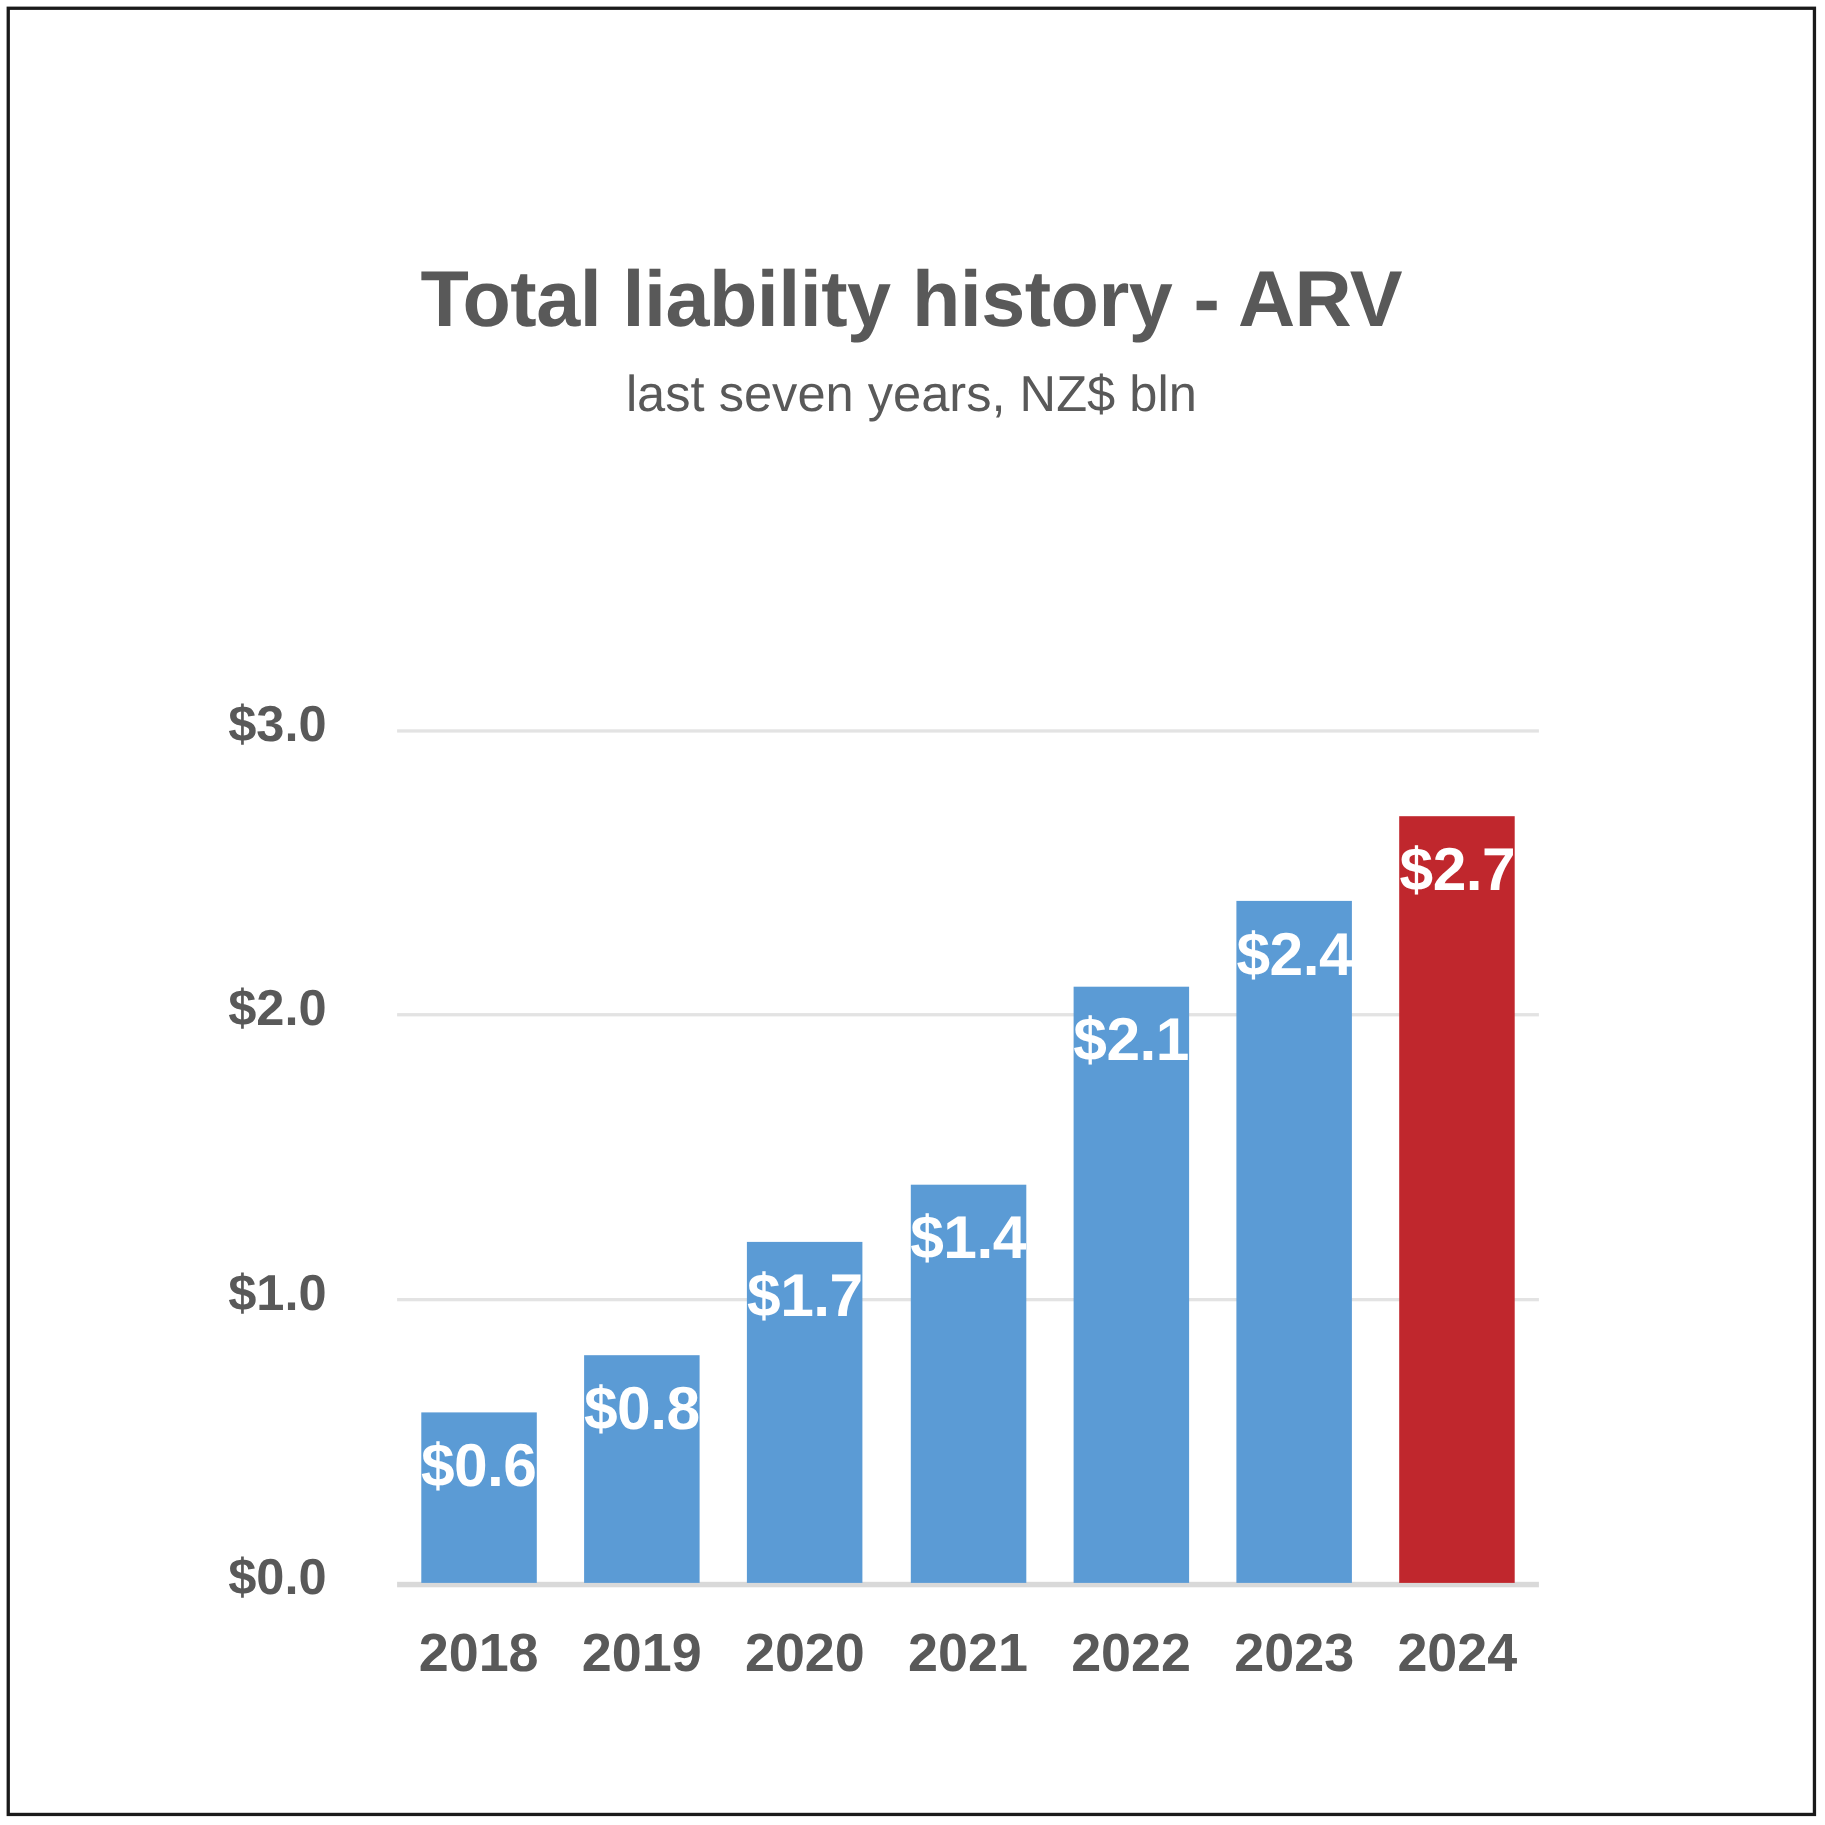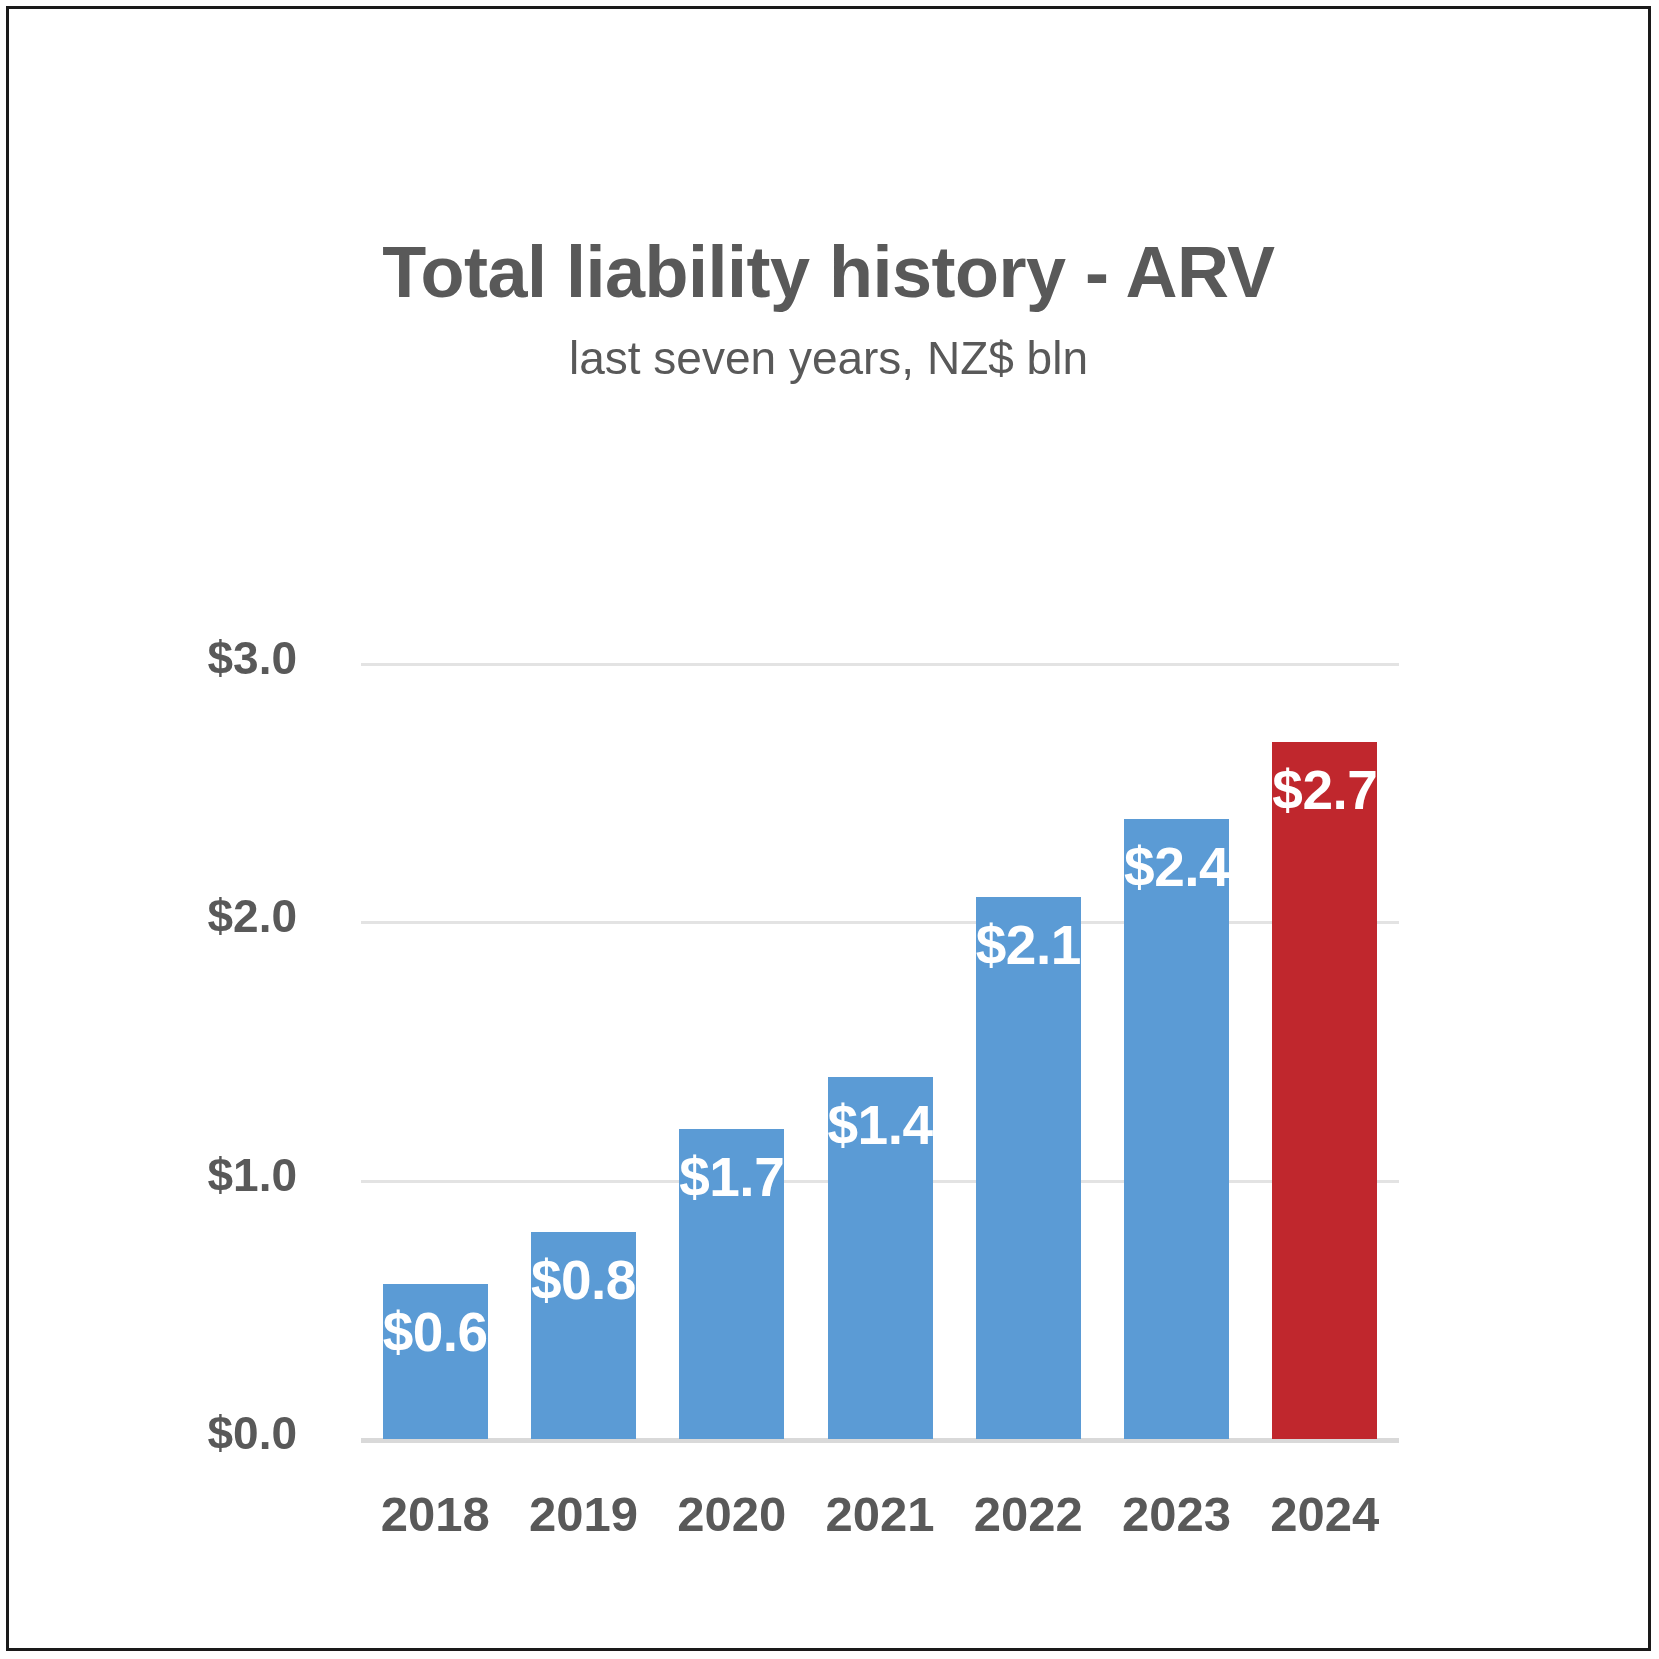--- a/index.html
+++ b/index.html
@@ -104,21 +104,20 @@
   }
   .xtick {
     position: absolute;
     top: 1466px;
     width: 180px;
     text-align: center;
     font-size: 49px;
     font-weight: bold;
     color: #595959;
     white-space: nowrap;
-    margin-top: 11px;
   }
 </style>
 </head>
 <body>
 
 <div id="frame">
   <div id="canvas">
 
     <div id="title">Total liability history - ARV</div>
     <div id="subtitle">last seven years, NZ$ bln</div>

